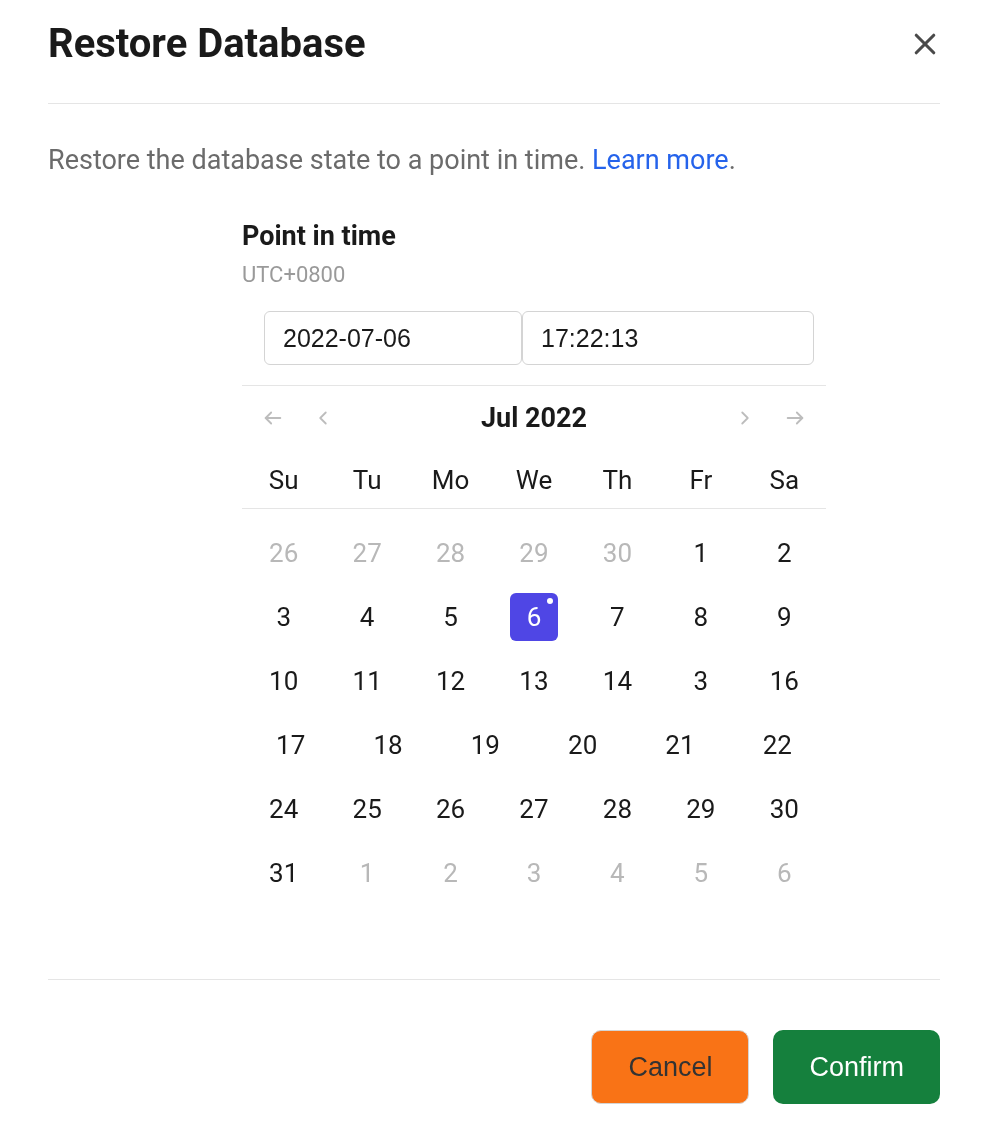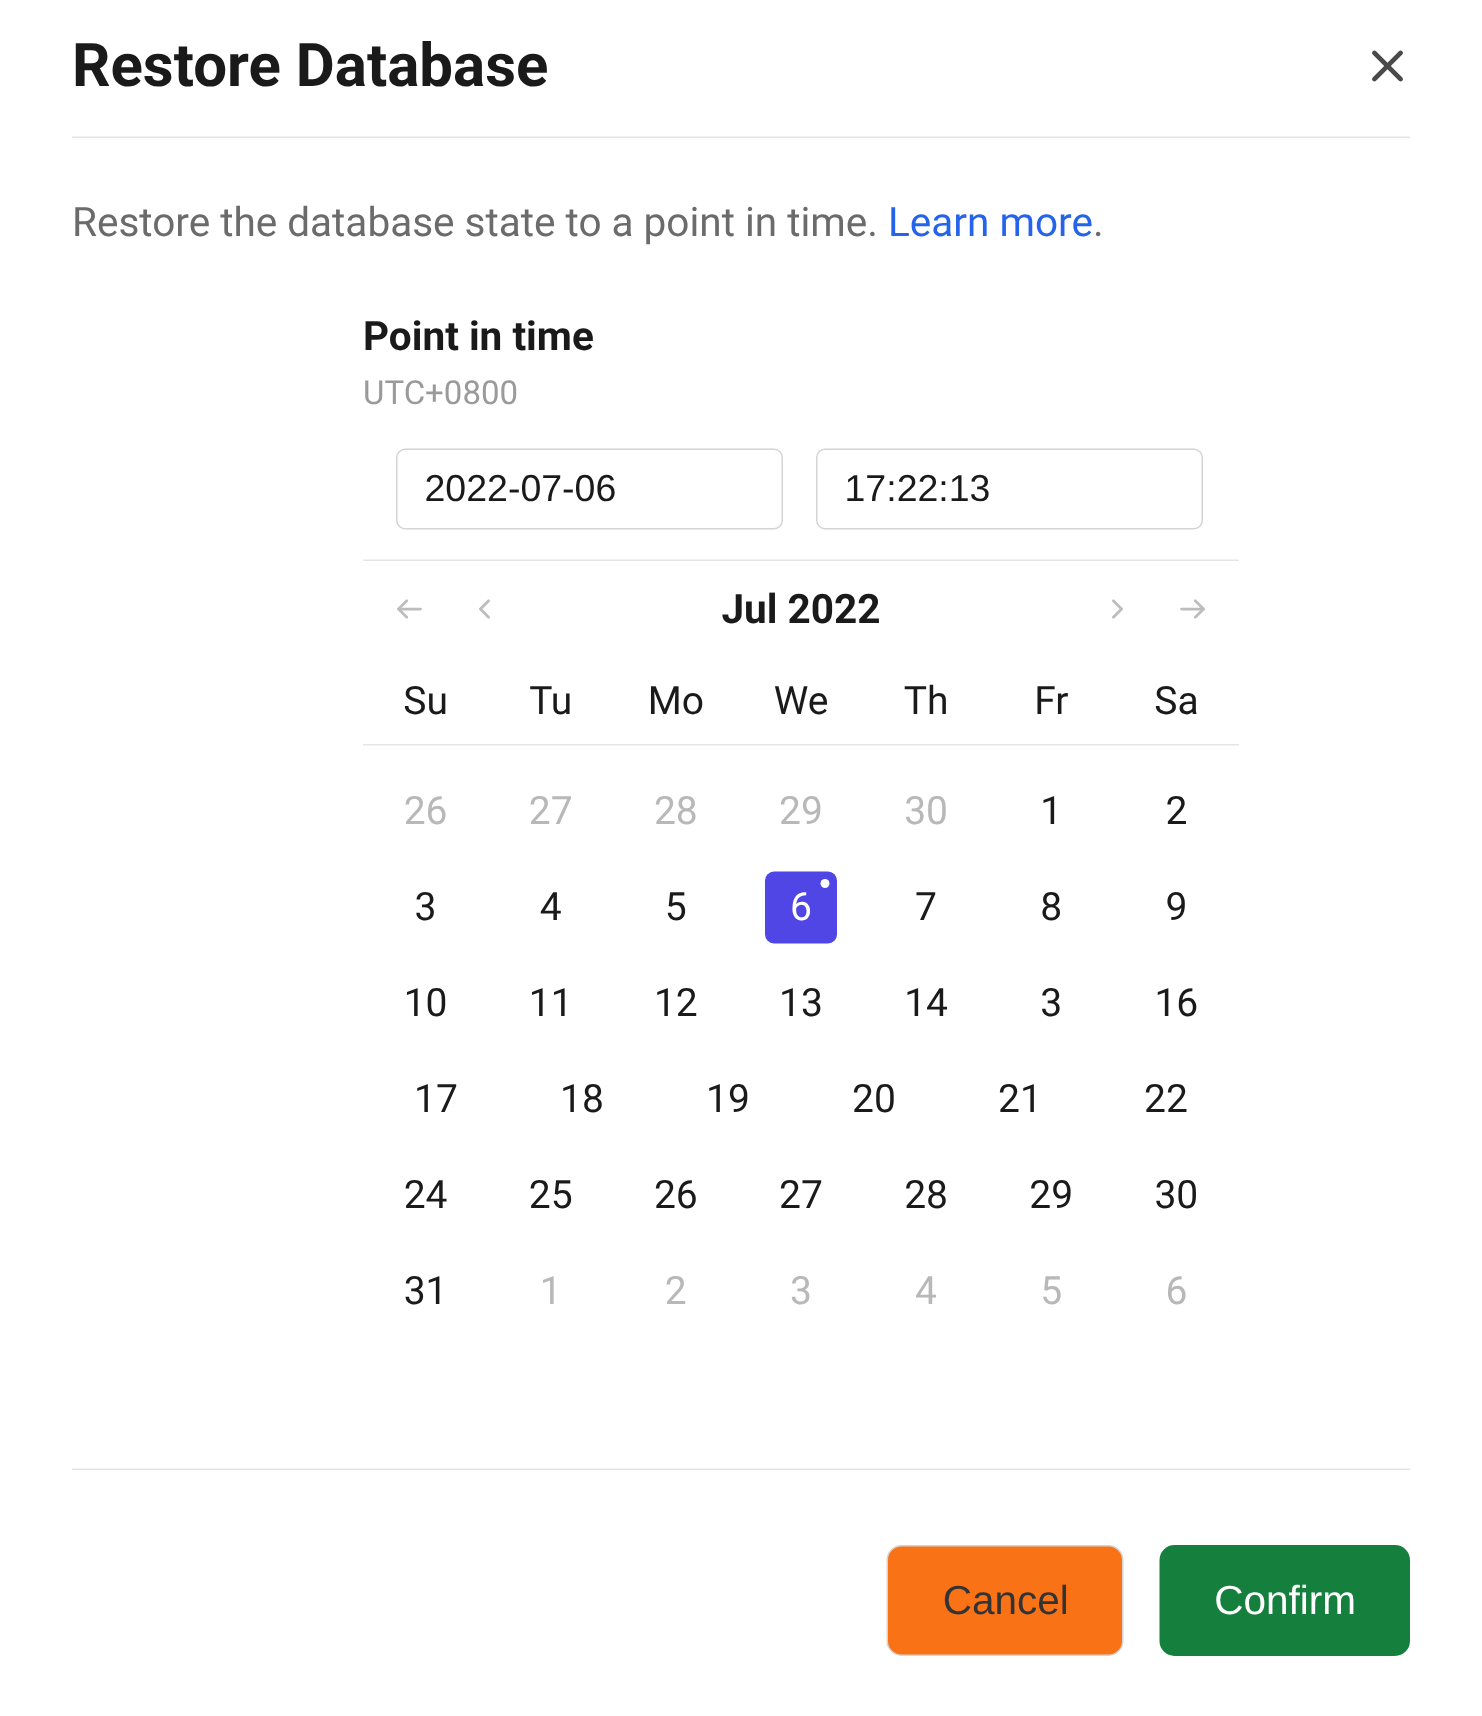--- a/index.html
+++ b/index.html
@@ -13,21 +13,21 @@
       width: 988px;
       height: 1144px;
       padding: 20px 48px 40px 48px;
       display: flex;
       flex-direction: column;
     }
     .header {
       display: flex;
       justify-content: space-between;
       align-items: center;
-      padding-bottom: 24px;
+      padding-bottom: 36px;
       border-bottom: 1px solid #e5e5e5;
     }
     .title {
       font-size: 40px;
       font-weight: 700;
       color: #1a1a1a;
     }
     .close-btn {
       cursor: pointer;
       color: #4a4a4a;
@@ -66,38 +66,37 @@
       color: #1a1a1a;
       margin-bottom: 10px;
     }
     .tz {
       font-size: 22px;
       color: #9a9a9a;
       margin-bottom: 24px;
     }
     .inputs-row {
       display: flex;
-      gap: 22px;
       margin-bottom: 20px;
       padding-left: 22px;
     }
     .text-input {
       height: 54px;
       border: 1px solid #d4d4d4;
       border-radius: 6px;
       font-size: 25px;
       padding: 0 18px;
       color: #1a1a1a;
       background: #fff;
     }
     .date-input {
       width: 258px;
     }
     .time-input {
-      width: 258px;
+      width: 292px;
     }
     .calendar {
       border-top: 1px solid #e5e5e5;
       padding-top: 8px;
     }
     .cal-nav {
       display: flex;
       align-items: center;
       justify-content: space-between;
       padding: 8px 20px;

